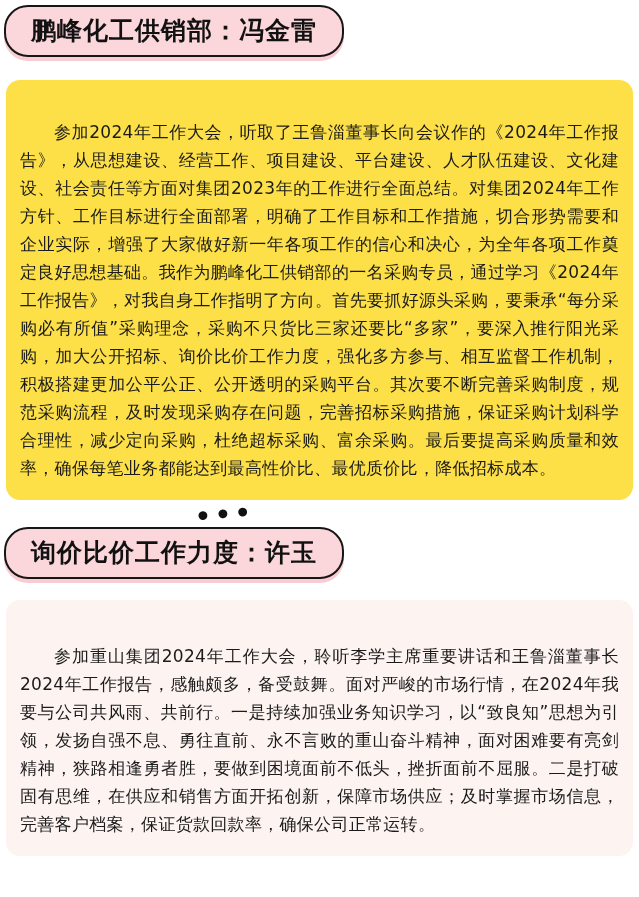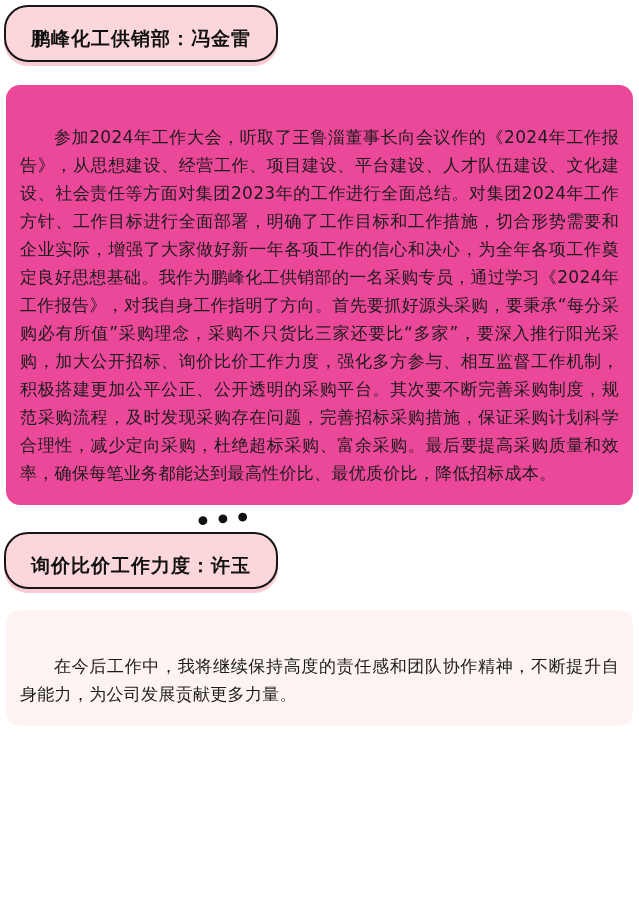--- a/index.html
+++ b/index.html
@@ -11,34 +11,34 @@
     background: #ffffff;
     font-family: "DejaVu Sans", "Liberation Sans", sans-serif;
   }
   .badge-wrap1 { margin: 5px 0 0 4px; }
   .badge-wrap2 { margin: 0 0 0 4px; }
   .badge {
     display: inline-block;
     background: #fbd6da;
     border: 2px solid #161616;
     border-radius: 24px;
-    padding: 19px 25px 8px 25px;
-    font-size: 19px;
+    padding: 7px 25px 8px 25px;
+    font-size: 25px;
     font-weight: 700;
     color: #111111;
     letter-spacing: 1px;
     box-shadow: 0 4px 0 #f8ccd2;
   }
   .card {
     margin: 0 6px;
     border-radius: 14px;
     padding: 38px 14px 18px 14px;
   }
   .card-1 {
-    background: #ec4899;
+    background: #fde047;
     margin-top: 23px;
   }
   .card-2 {
     background: #fdf4f1;
     margin-top: 21px;
     padding-top: 42px;
   }
   .card p {
     margin: 0;
     font-size: 17px;
@@ -73,14 +73,14 @@
 
 <div>
   <span class="separator">•••</span>
 </div>
 
 <div class="badge-wrap2">
   <span class="badge">询价比价工作力度：许玉</span>
 </div>
 
 <div class="card card-2">
-  <p>在今后工作中，我将继续保持高度的责任感和团队协作精神，不断提升自身能力，为公司发展贡献更多力量。</p>
+  <p>参加重山集团2024年工作大会，聆听李学主席重要讲话和王鲁淄董事长2024年工作报告，感触颇多，备受鼓舞。面对严峻的市场行情，在2024年我要与公司共风雨、共前行。一是持续加强业务知识学习，以“致良知”思想为引领，发扬自强不息、勇往直前、永不言败的重山奋斗精神，面对困难要有亮剑精神，狭路相逢勇者胜，要做到困境面前不低头，挫折面前不屈服。二是打破固有思维，在供应和销售方面开拓创新，保障市场供应；及时掌握市场信息，完善客户档案，保证货款回款率，确保公司正常运转。</p>
 </div>
 
 </body></html>

